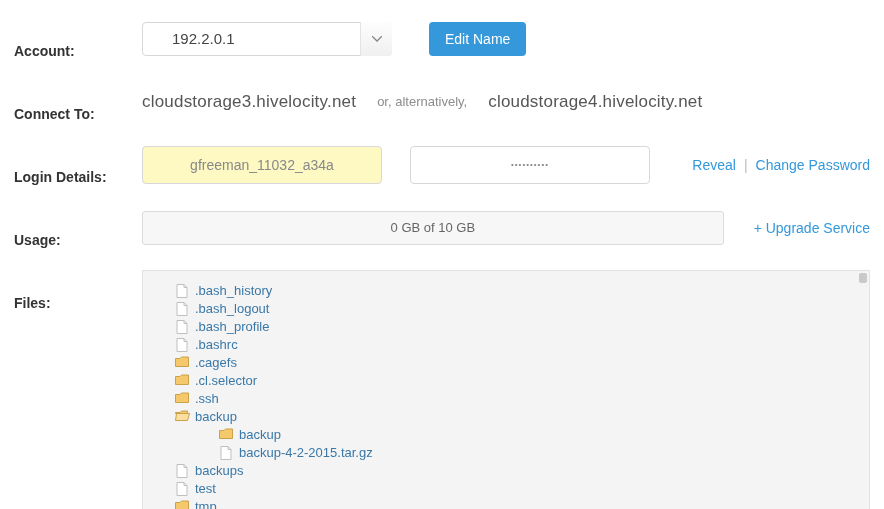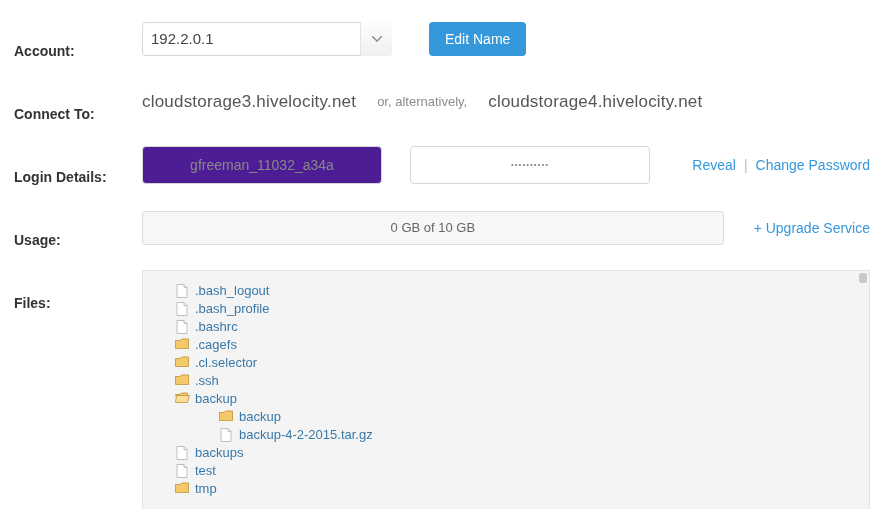--- a/index.html
+++ b/index.html
@@ -39,21 +39,21 @@
   
   .select-wrap {
     position: relative;
     width: 250px;
   }
   .select-input {
     width: 100%;
     height: 34px;
     border: 1px solid #d7d7d7;
     border-radius: 4px;
-    padding: 0 36px 0 8px;
+    padding: 0 36px 0 29px;
     font-size: 15px;
     color: #444;
     background: #fff;
     line-height: 32px;
   }
   .select-caret {
     position: absolute;
     right: 0; top: 0;
     width: 32px; height: 34px;
     border-left: 1px solid #e3e3e3;
@@ -84,21 +84,21 @@
   
   .text-input {
     height: 38px;
     width: 240px;
     border: 1px solid #d7d7d7;
     border-radius: 4px;
     padding: 0 12px;
     font-size: 14px;
     color: #888;
     text-align: center;
-    background:#4c1d95;
+    background:#fef9c3;
   }
   .password-display {
     height: 38px;
     width: 240px;
     border: 1px solid #d7d7d7;
     border-radius: 4px;
     display:flex; align-items:center; justify-content:center;
     color:#888;
     letter-spacing: 1px;
     font-size: 8px;
@@ -228,20 +228,27 @@
         <span class="link">+ Upgrade Service</span>
       </div>
     </div>
   </div>
 
   <div class="row align-top" style="margin-bottom:6px;">
     <div class="label-col">Files:</div>
     <div class="content-col">
       <div class="files-panel">
         <ul class="tree" id="file-tree">
+            <li>
+              <span class="icon-file"><svg width="14" height="14" viewBox="0 0 14 14">
+                  <path d="M2 0.5 H9 L12 3.5 V13.5 H2 Z" fill="#fff" stroke="#bfbfbf"></path>
+                  <path d="M9 0.5 V3.5 H12" fill="none" stroke="#bfbfbf"></path>
+                </svg></span>
+              <span>.bash_history</span>
+            </li>
             <li>
               <span class="icon-file"><svg width="14" height="14" viewBox="0 0 14 14">
                   <path d="M2 0.5 H9 L12 3.5 V13.5 H2 Z" fill="#fff" stroke="#bfbfbf"></path>
                   <path d="M9 0.5 V3.5 H12" fill="none" stroke="#bfbfbf"></path>
                 </svg></span>
               <span>.bash_logout</span>
             </li>
             <li>
               <span class="icon-file"><svg width="14" height="14" viewBox="0 0 14 14">
                   <path d="M2 0.5 H9 L12 3.5 V13.5 H2 Z" fill="#fff" stroke="#bfbfbf"></path>

